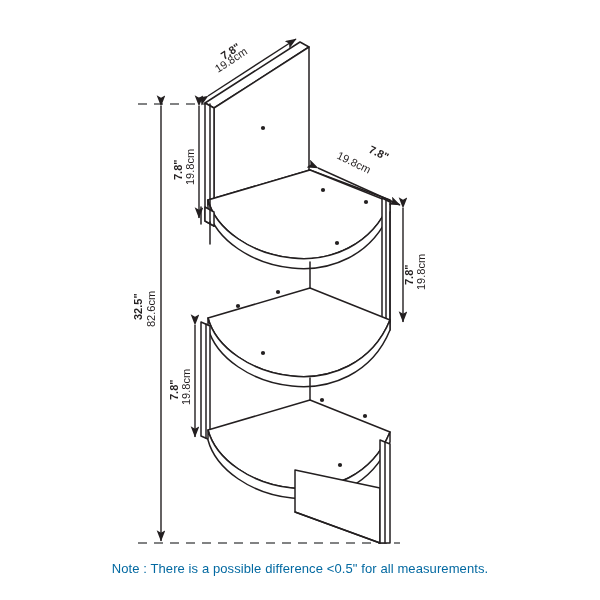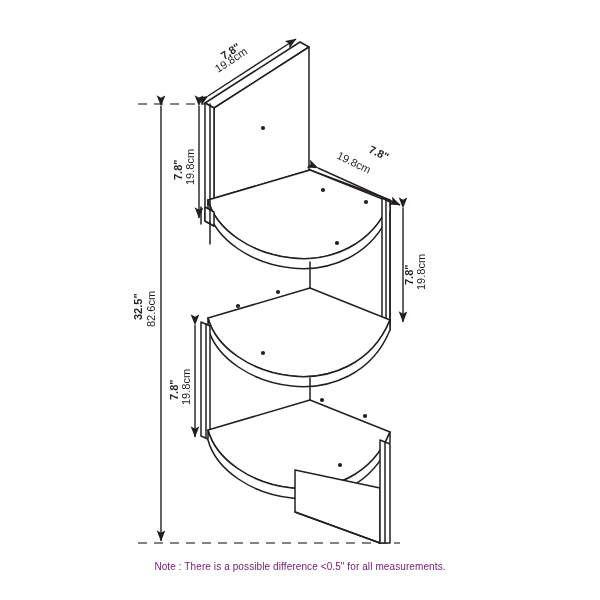--- a/index.html
+++ b/index.html
@@ -26,22 +26,22 @@
     letter-spacing:0px;
   }
   .dimtext .imp{font-weight:bold;}
 
   .note{
     position:absolute;
     left:0; right:0;
     top:561px;
     text-align:center;
     font-family:"Liberation Sans", sans-serif;
-    font-size:10px;
-    color:#701a75;
+    font-size:13px;
+    color:#0369a1;
     letter-spacing:.1px;
   }
 </style>
 </head>
 <body>
 
 <div id="stage">
 <svg viewBox="0 0 600 600" xmlns="http://www.w3.org/2000/svg">
 
   <defs>

